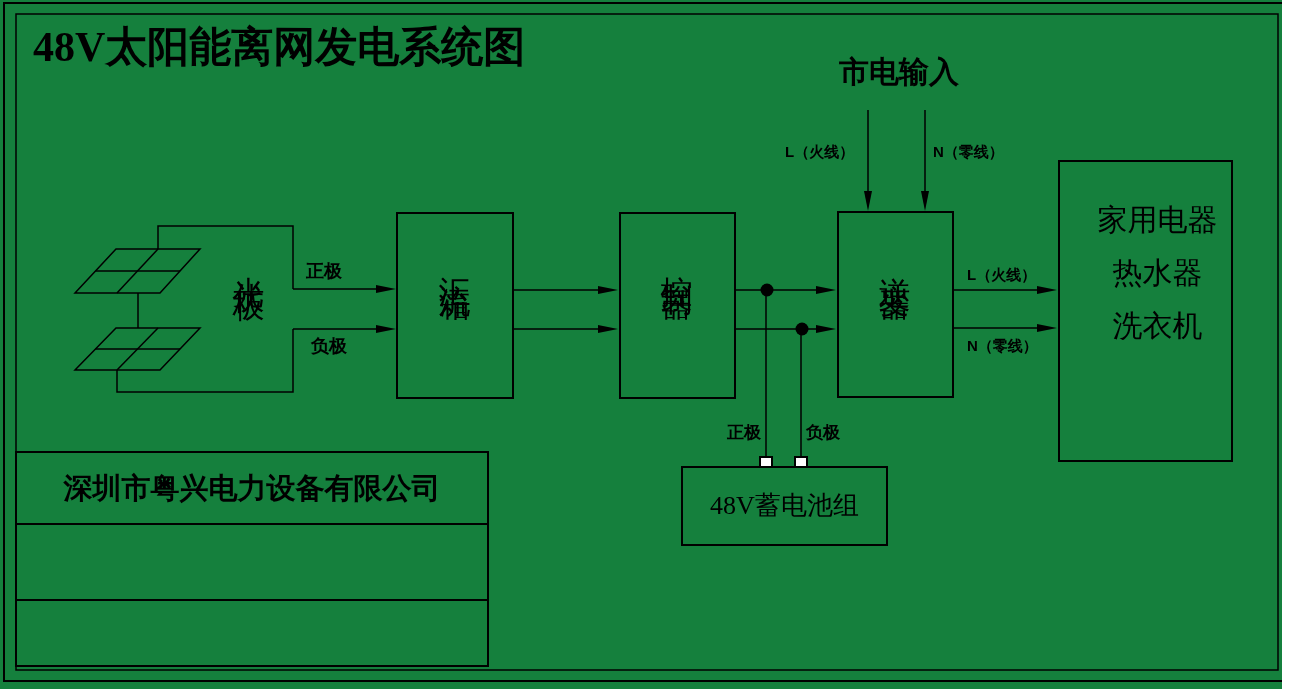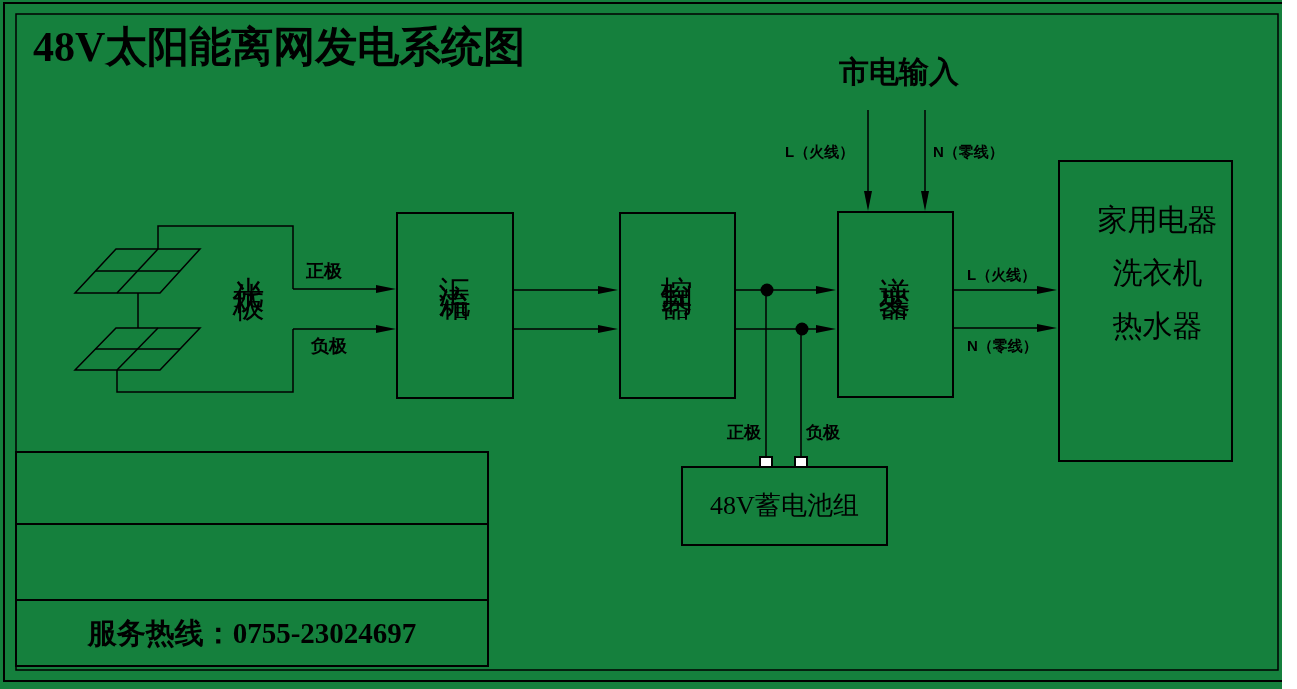--- a/index.html
+++ b/index.html
@@ -140,30 +140,30 @@
   <div class="lbl boldsans wire-small" style="left:785px;top:144px;">L（火线）</div>
   <div class="lbl boldsans wire-small" style="left:933px;top:144px;">N（零线）</div>
 
   <div class="lbl vlabel" style="left:233px;top:251px;">光伏板</div>
   <div class="lbl vlabel" style="left:439px;top:251px;">汇流箱</div>
   <div class="lbl vlabel" style="left:661px;top:251px;">控制器</div>
   <div class="lbl vlabel" style="left:879px;top:251px;">逆变器</div>
 
   <div class="lbl appliances">
     <div>家用电器</div>
+    <div>热水器</div>
     <div>洗衣机</div>
-    <div>热水器</div>
   </div>
 
   <div class="lbl battery-label">48V蓄电池组</div>
 
   <div class="lbl boldsans" style="left:306px;top:262px;font-size:18px;">正极</div>
   <div class="lbl boldsans" style="left:311px;top:337px;font-size:18px;">负极</div>
 
   <div class="lbl boldsans" style="left:727px;top:424px;font-size:17px;">正极</div>
   <div class="lbl boldsans" style="left:806px;top:424px;font-size:17px;">负极</div>
 
   <div class="lbl boldsans wire-small" style="left:967px;top:267px;">L（火线）</div>
   <div class="lbl boldsans wire-small" style="left:967px;top:338px;">N（零线）</div>
 
-  <div class="lbl company-row row3">服务热线：0755-23024697</div>
+  <div class="lbl company-row row1">深圳市粤兴电力设备有限公司</div>
 
 </div>
 
 </body></html>

